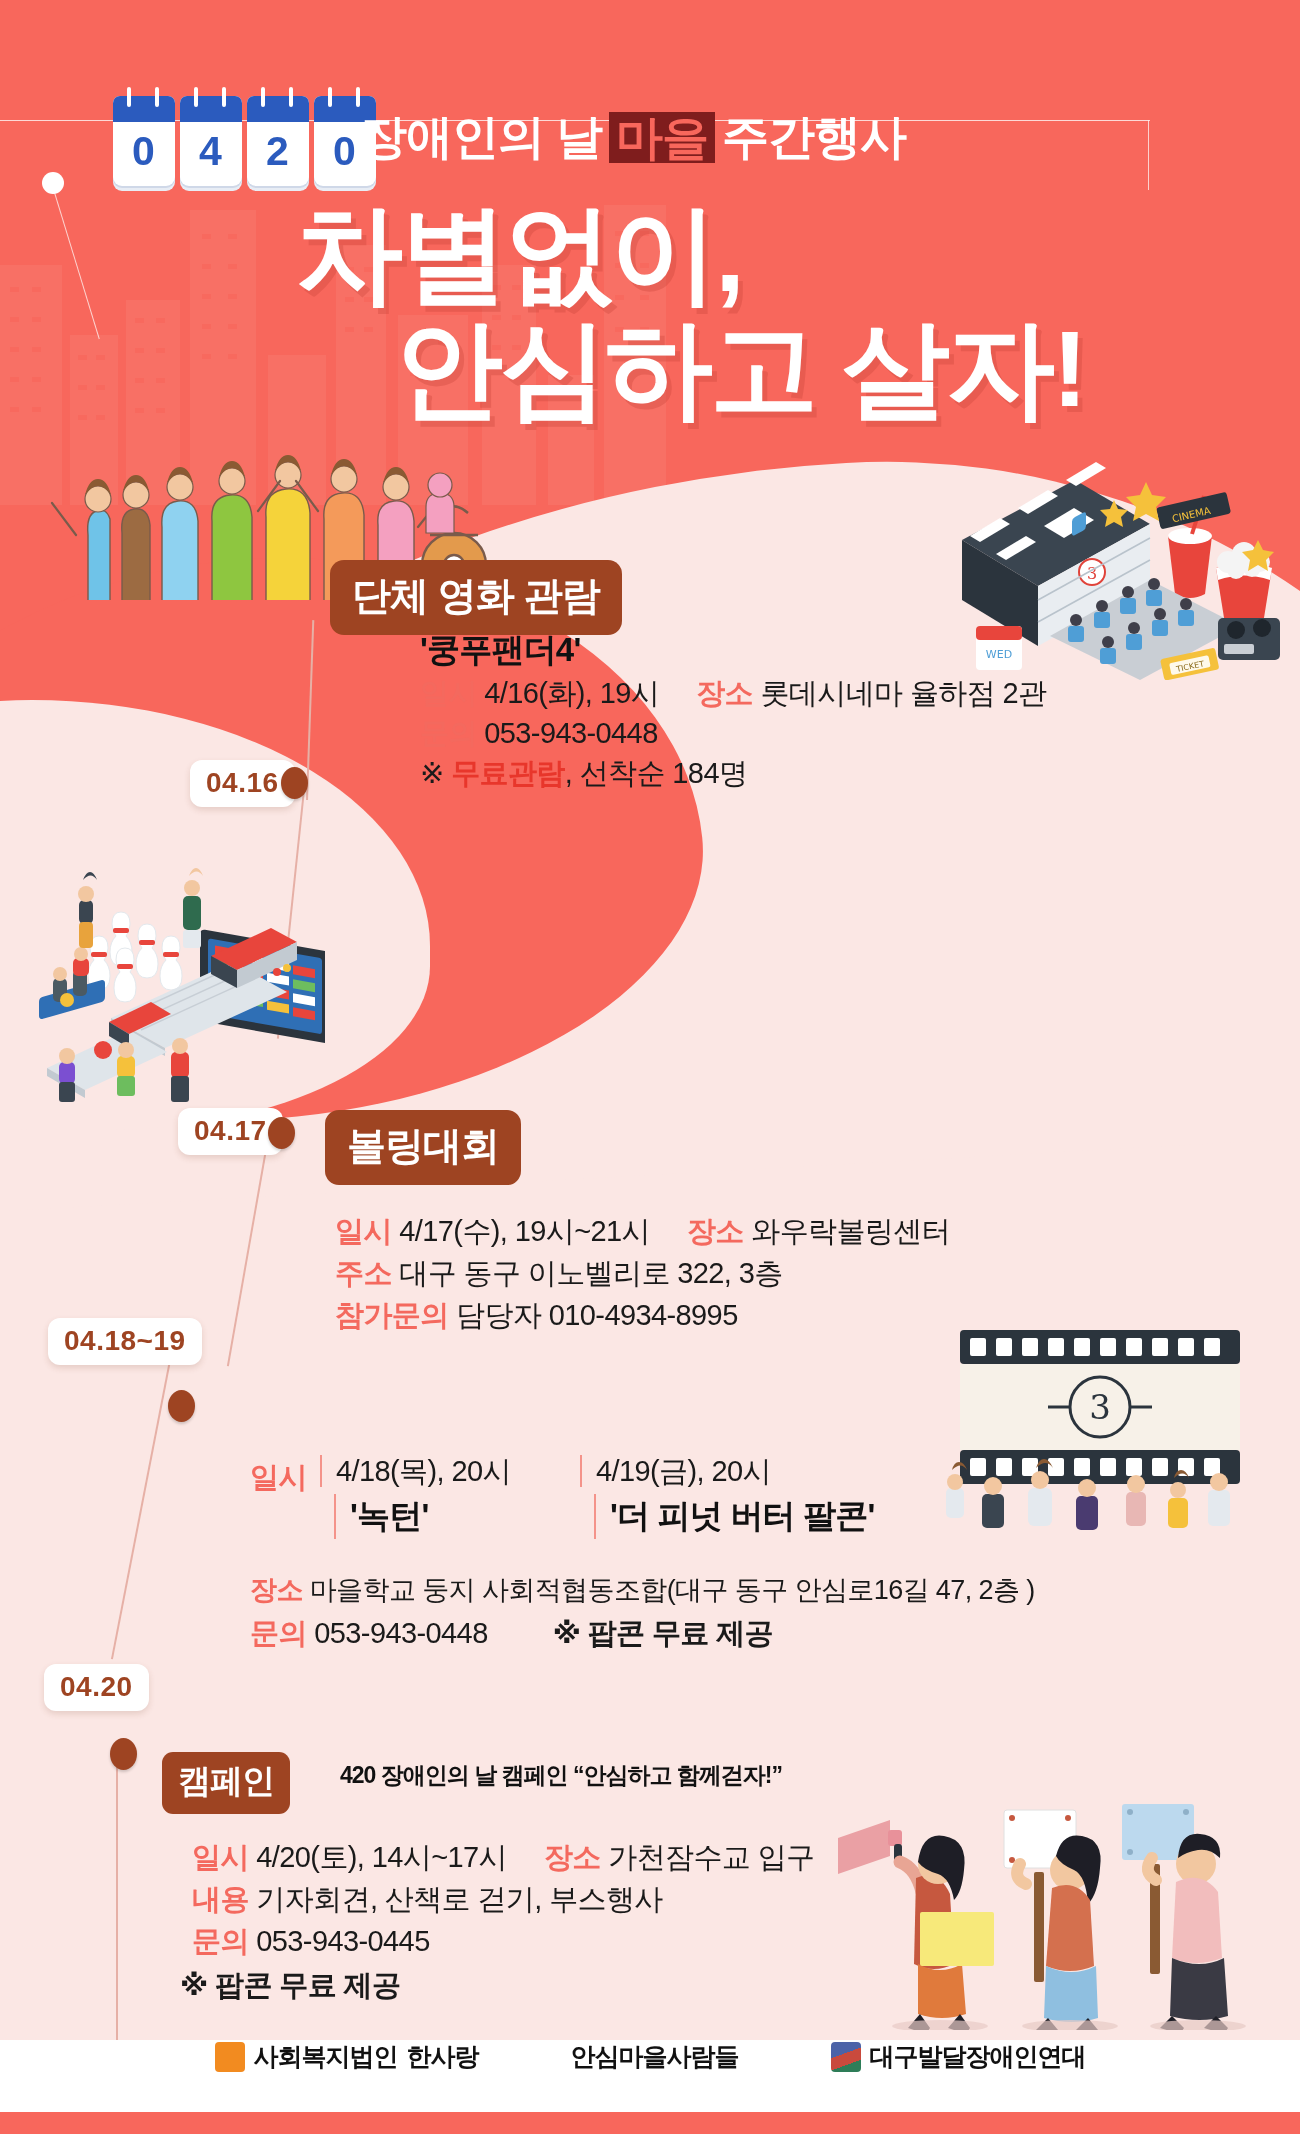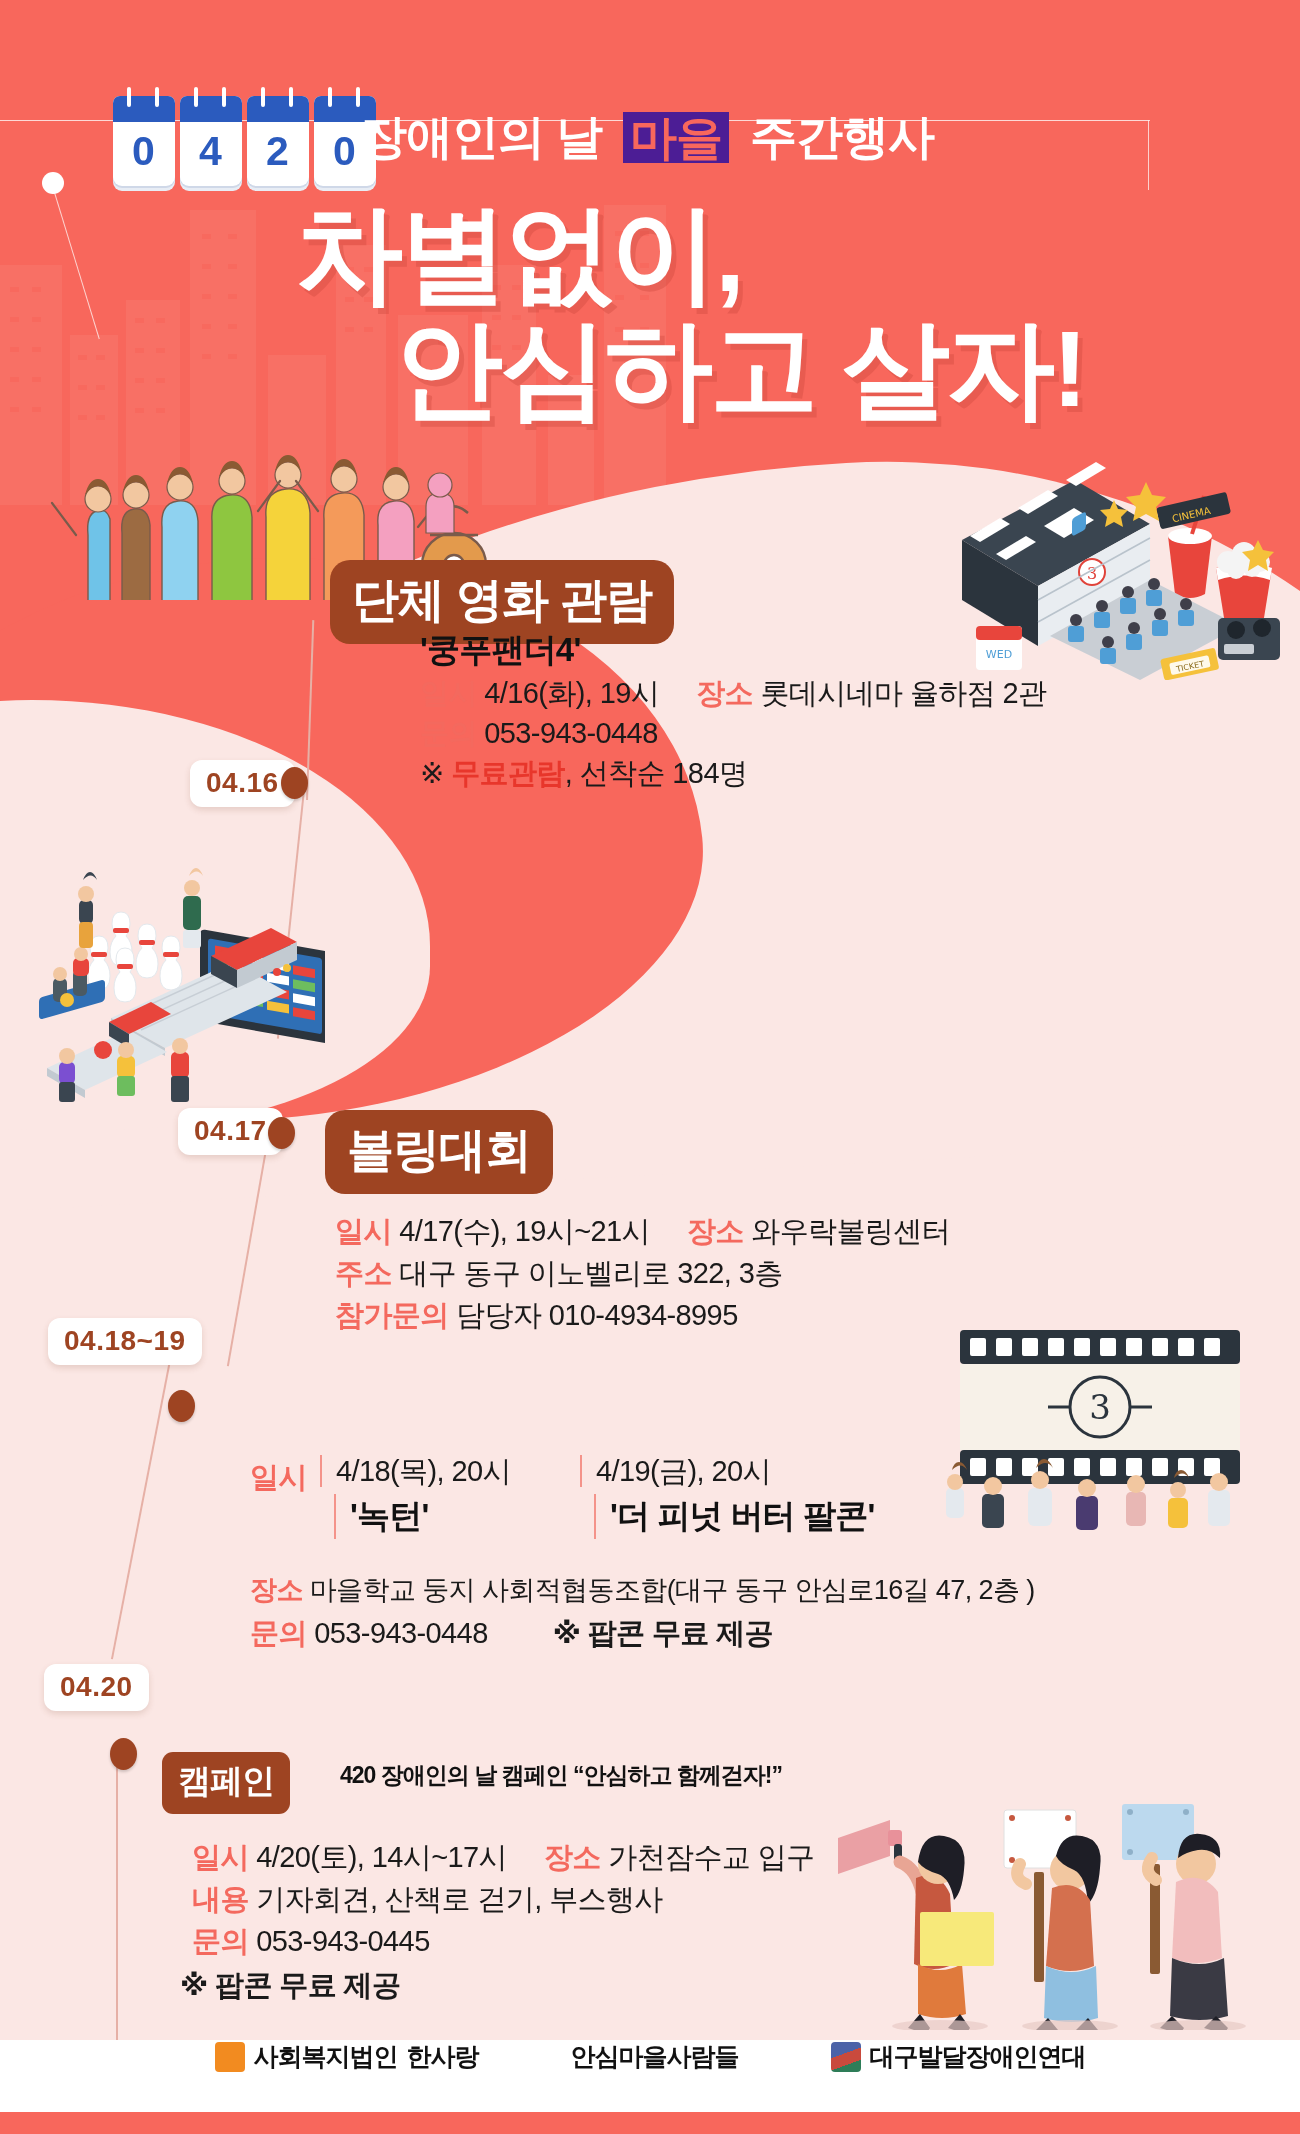--- a/index.html
+++ b/index.html
@@ -60,21 +60,21 @@
     position:absolute;left:0;top:26px;width:100%;height:58px;
     display:flex;align-items:center;justify-content:center;
     color:#2B5BBE;font-size:41px;font-weight:bold;letter-spacing:1px;
   }
   .head-title{
     position:absolute;left:360px;top:10px;
     font-size:47px;font-weight:bold;color:#fff;letter-spacing:-1px;
     white-space:nowrap;display:flex;align-items:center;gap:2px;
   }
   .head-title .hl{
-    background:#4c1d95;color:#F8675C;padding:1px 7px;margin:0 19px;
+    background:#7f1d1d;color:#F8675C;padding:1px 7px;margin:0 5px;
     display:inline-block;line-height:1.06;
   }
 
   
   .slogan{
     position:absolute;left:0;top:200px;width:1300px;
     color:#fff;font-weight:bold;letter-spacing:-3px;
     text-shadow:5px 6px 0 rgba(190,60,50,.28);
   }
   .slogan .l1{position:absolute;left:295px;top:0;font-size:108px;line-height:1;}
@@ -92,22 +92,22 @@
     letter-spacing:.5px;white-space:nowrap;
     box-shadow:0 3px 6px rgba(120,60,40,.16);
     text-align:center;
   }
   .datebadge:after{
     content:"";position:absolute;width:0;height:0;
   }
 
   
   .sec-badge{
-    position:absolute;background:#9E4422;border-radius:20px;
-    color:#fff;font-size:47px;font-weight:bold;letter-spacing:-1px;
+    position:absolute;background:#9E4422;border-radius:14px;
+    color:#fff;font-size:39px;font-weight:bold;letter-spacing:-1px;
     padding:9px 22px 12px;white-space:nowrap;
   }
   .sec-badge.small{font-size:33px;padding:7px 16px 10px;border-radius:11px;}
 
   .body-line{
     position:absolute;white-space:nowrap;font-size:29px;color:#1a1a1a;
     letter-spacing:-.6px;
   }
   .lbl{color:#F4695E;font-weight:bold;}
   .strong{font-weight:bold;}

